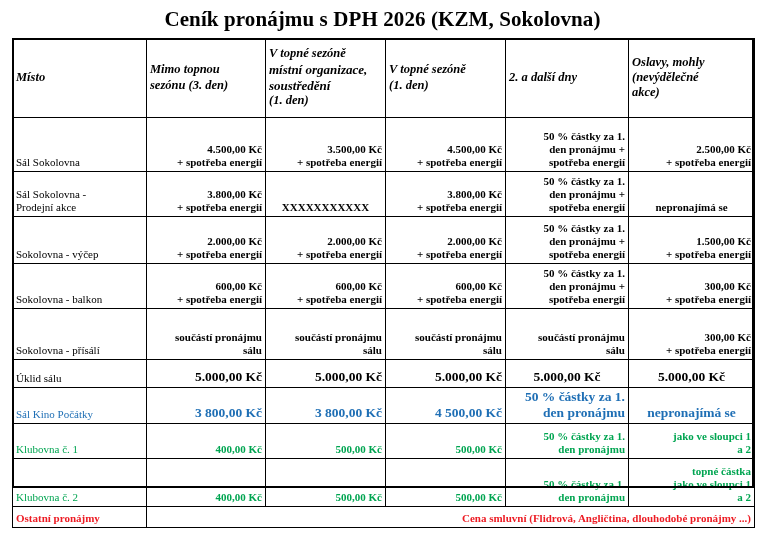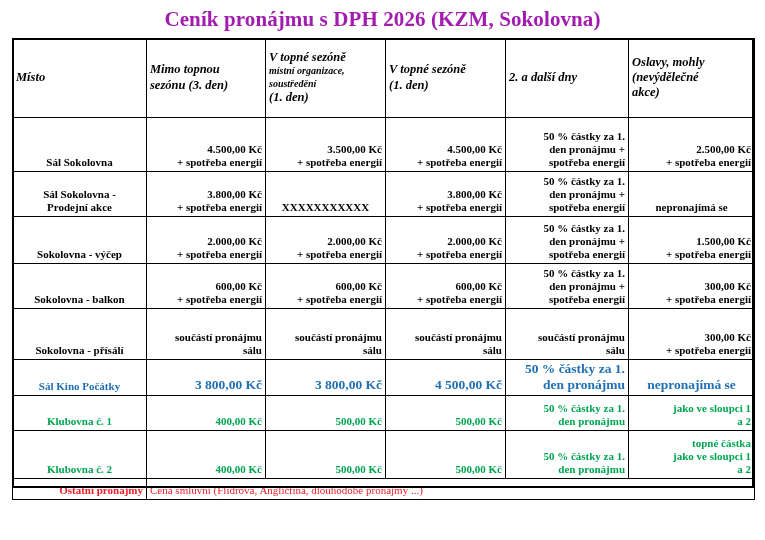--- a/index.html
+++ b/index.html
@@ -13,21 +13,21 @@
     position:relative;
     width:765px;height:540px;
     box-sizing:border-box;
   }
   #title{
     text-align:center;
     font-family:"Liberation Serif", serif;
     font-weight:bold;
     font-size:21px;
     letter-spacing:0.1px;
-    color:#a21caf;
+    color:#000000;
     padding-top:5px;
     height:28px;
     line-height:28px;
   }
   #table-wrap{
     position:absolute;
     left:12px;top:38px;
     width:742px;
   }
   table.pricelist{
@@ -55,27 +55,27 @@
   tr.hdr td{
     text-align:left;
     vertical-align:middle;
     font-weight:bold;
     font-style:italic;
     font-size:12.5px;
     height:75px;
     line-height:1.22;
   }
   tr.hdr td .big{font-size:12.5px;}
-  tr.hdr td .sm{font-size:10px;}
+  tr.hdr td .sm{font-size:13px;}
 
   td.place{
     font-family:"Liberation Serif", serif;
-    font-weight:bold;
+    font-weight:normal;
     font-size:12.5px;
-    text-align:center;
+    text-align:left;
     vertical-align:bottom;
     line-height:1.22;
   }
   td.val{
     text-align:right;
     font-weight:bold;
     font-size:11.5px;
     vertical-align:bottom;
     line-height:1.2;
   }
@@ -94,29 +94,29 @@
   tr.r9 td{height:44px;}
   tr.rlast td{height:17px;}
 
   .blue{color:#1F6FB5;}
   .green{color:#00A551;}
   .red{color:#ED1C24;}
 
   td.last-label{
     font-weight:bold;
     font-size:11px;
-    text-align:right;
+    text-align:left;
     vertical-align:middle;
     border:2px solid #000;
     padding:0 3px;
   }
   td.last-note{
-    font-weight:normal;
+    font-weight:bold;
     font-size:11px;
-    text-align:left;
+    text-align:right;
     vertical-align:middle;
     border:2px solid #000;
   }
   
   #outer-frame{
     position:absolute;
     left:12px;top:38px;
     width:742px;height:450px;
     border:2px solid #000;
     box-sizing:border-box;
@@ -300,20 +300,40 @@
             </td>
             <td class="val ">
               <div class="nowrap">součástí pronájmu</div>
               <div class="nowrap">sálu</div>
             </td>
             <td class="val ">
               <div class="nowrap">300,00 Kč</div>
               <div class="nowrap">+ spotřeba energií</div>
             </td>
           </tr>
+          <tr class="r6">
+            <td class="place ">
+              <div>Úklid sálu</div>
+            </td>
+            <td class="val  big">
+              <div class="nowrap">5.000,00 Kč</div>
+            </td>
+            <td class="val  big">
+              <div class="nowrap">5.000,00 Kč</div>
+            </td>
+            <td class="val  big">
+              <div class="nowrap">5.000,00 Kč</div>
+            </td>
+            <td class="val  ctr big">
+              <div class="nowrap">5.000,00 Kč</div>
+            </td>
+            <td class="val  ctr big">
+              <div class="nowrap">5.000,00 Kč</div>
+            </td>
+          </tr>
           <tr class="r7">
             <td class="place blue">
               <div>Sál Kino Počátky</div>
             </td>
             <td class="val blue big">
               <div class="nowrap">3 800,00 Kč</div>
             </td>
             <td class="val blue big">
               <div class="nowrap">3 800,00 Kč</div>
             </td>

